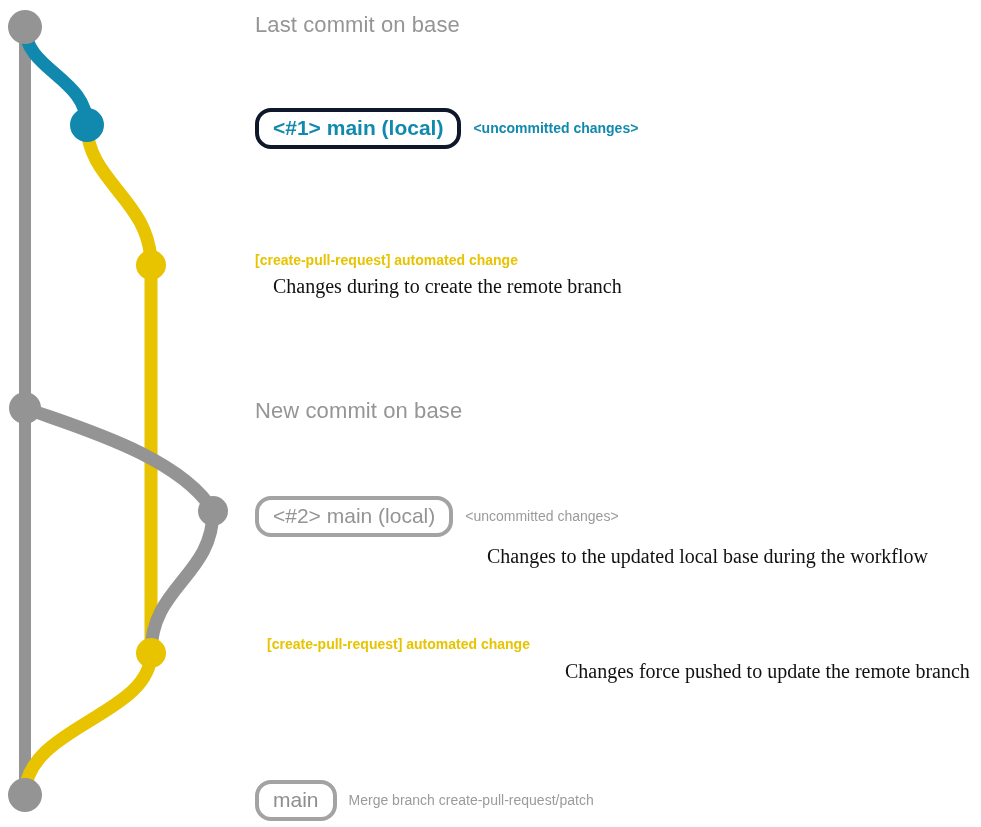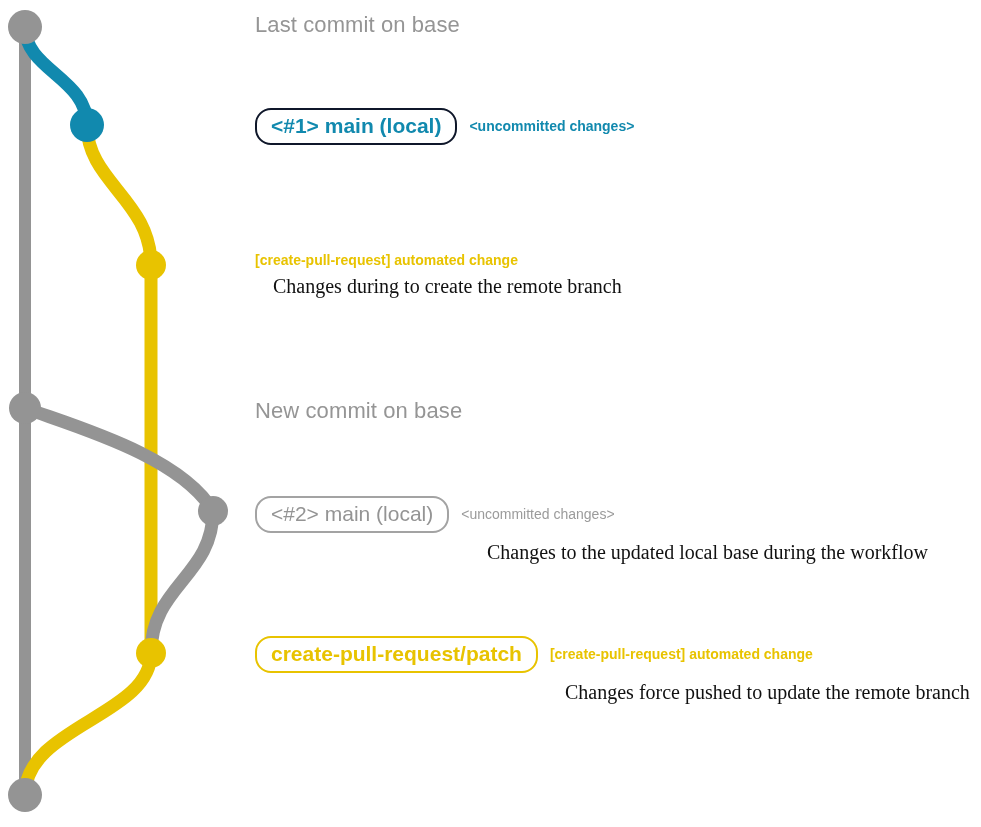--- a/index.html
+++ b/index.html
@@ -39,21 +39,21 @@
   }
   .heading {
     font-family: "Liberation Sans", sans-serif;
     font-size: 22px;
     color: #959595;
     white-space: nowrap;
     letter-spacing: 0.1px;
   }
   .chip {
     display: inline-block;
-    border: 2px solid #0f172a;
+    border: 4px solid #0f172a;
     border-radius: 16px;
     padding: 4px 14px 5px 14px;
     font-family: "Liberation Sans", sans-serif;
     font-size: 21px;
     font-weight: bold;
     color: #1189ae;
     line-height: 1.12;
     background: #ffffff;
     white-space: nowrap;
   }
@@ -167,20 +167,25 @@
   <div class="row stack" style="left:255px; top:496px;">
     <div class="rowline">
       <span class="chip gray">&lt;#2&gt; main (local)</span>
       <span class="subject gray">&lt;uncommitted changes&gt;</span>
     </div>
     <div class="body-text indent-c" style="margin-top:8px;">Changes to the updated local base during the workflow</div>
   </div>
 
   <div class="row stack" style="left:255px; top:636px;">
     <div class="rowline">
-      <span class="chip yellow">create-pull-request/patch</span>
       <span class="subject yellow">[create-pull-request] automated change</span>
     </div>
     <div class="body-text indent-d" style="margin-top:8px;">Changes force pushed to update the remote branch</div>
   </div>
 
+  <div class="row" style="left:255px; top:780px;">
+    <div class="rowline">
+      <span class="chip gray-merge">main</span>
+      <span class="subject gray">Merge branch create-pull-request/patch</span>
+    </div>
+  </div>
 
 </div>
 
 </body></html>

